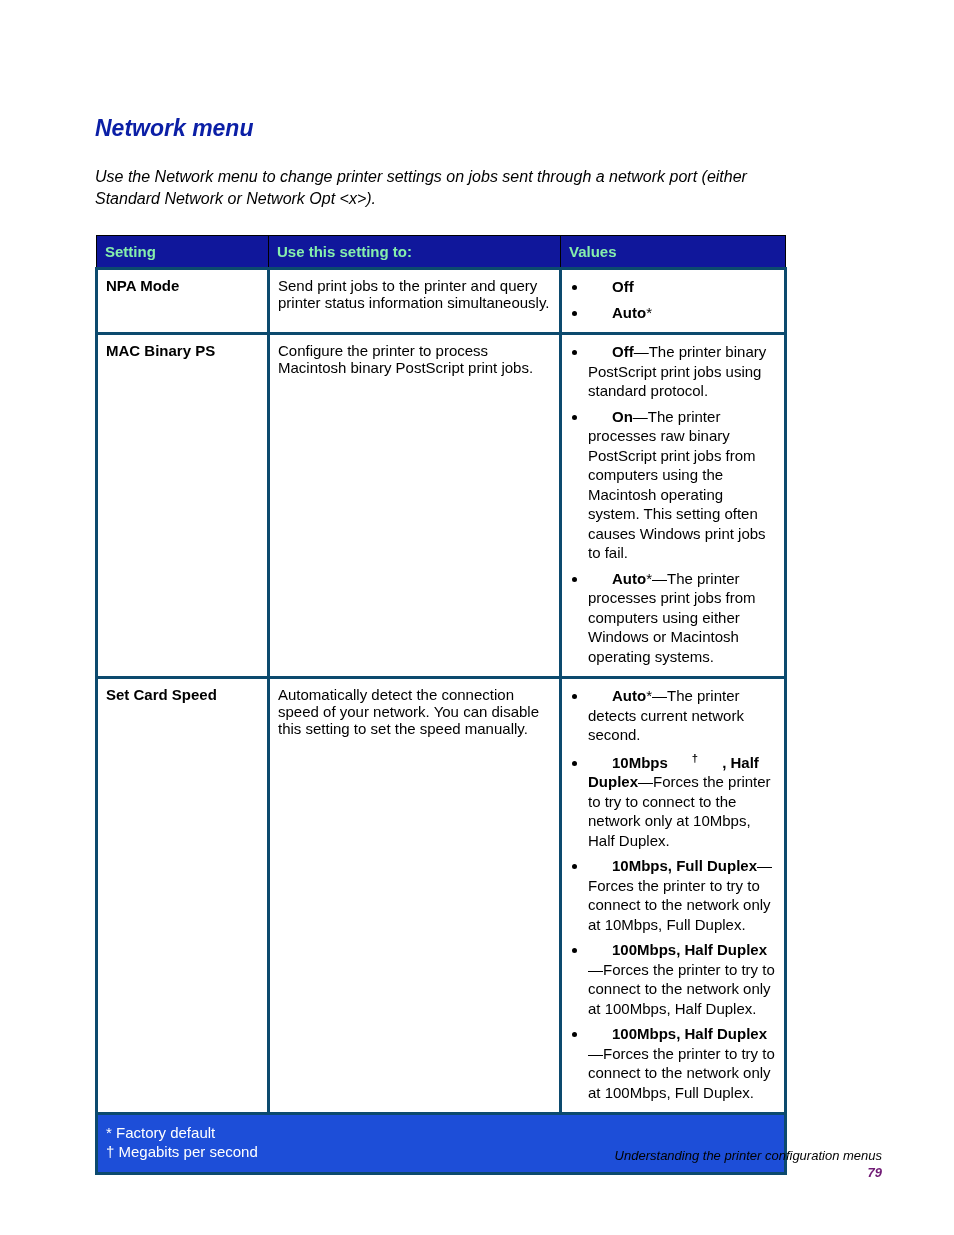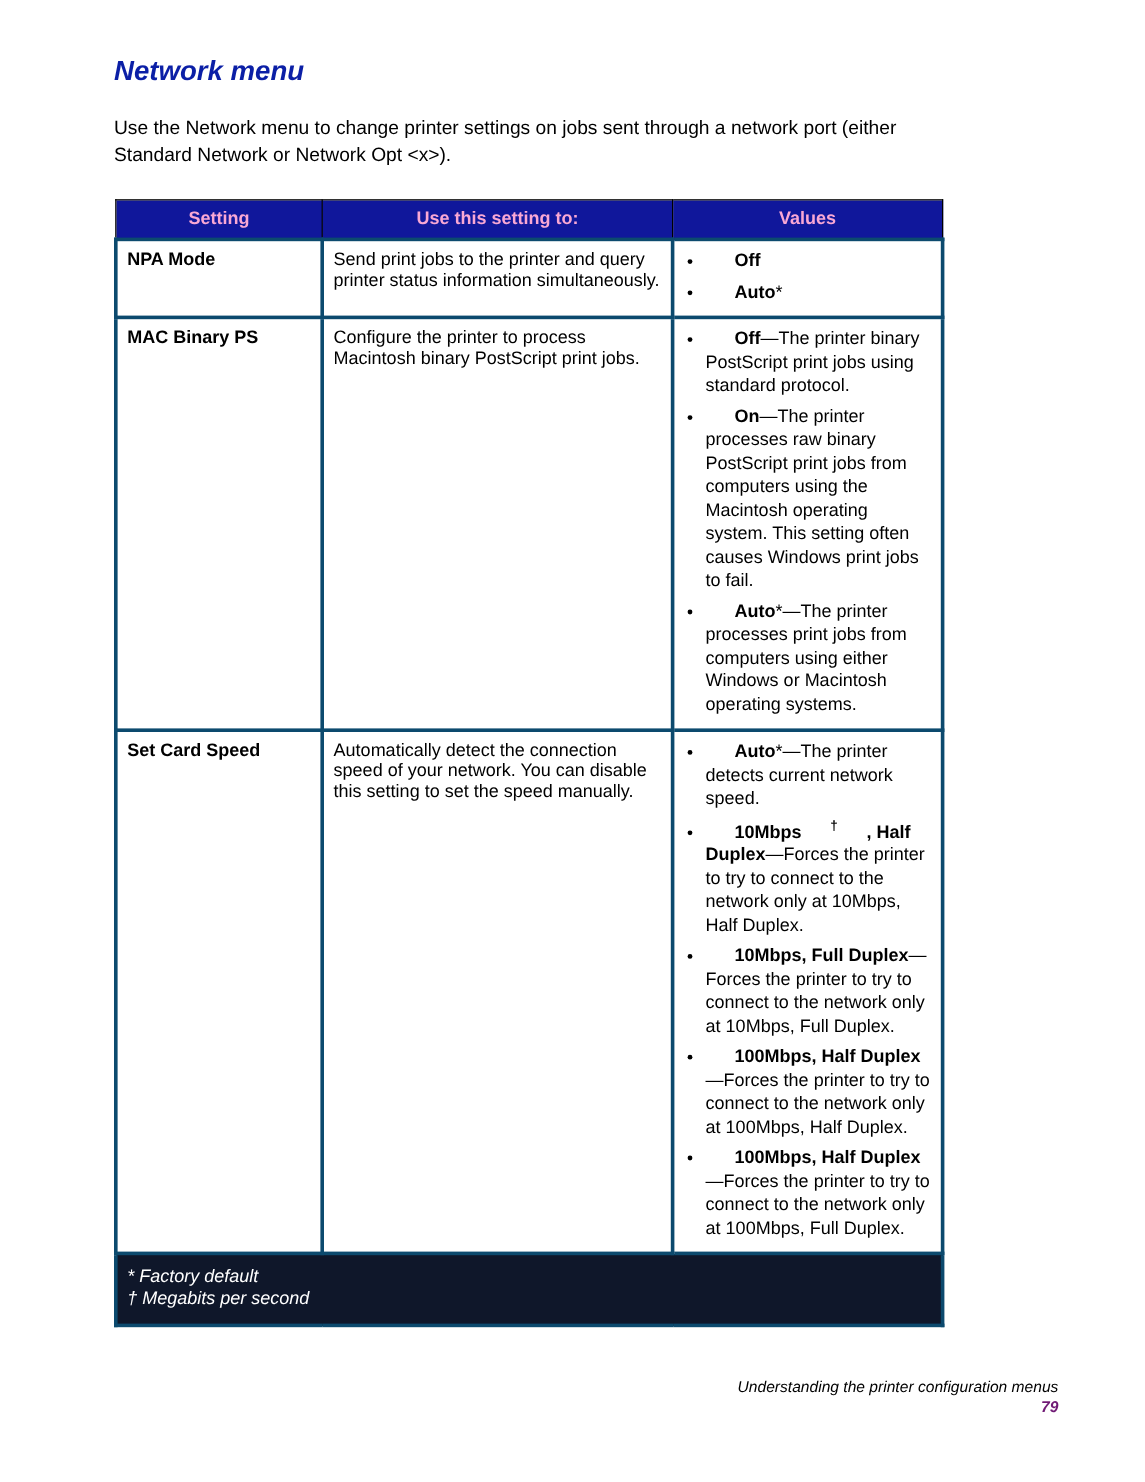--- a/index.html
+++ b/index.html
@@ -7,43 +7,44 @@
     padding: 0;
     background: #fff;
     font-family: Arial, Helvetica, sans-serif;
     color: #000;
   }
   .page {
     width: 882px;
     height: 1235px;
     position: relative;
     box-sizing: border-box;
-    padding: 46px 95px 0 95px;
+    padding: 115px 95px 0 95px;
   }
   .heading {
     color: #0b1fa6;
     font-style: italic;
     font-weight: bold;
     font-size: 23px;
     margin-bottom: 24px;
   }
   .intro {
     font-size: 16px;
     line-height: 1.35;
     margin-bottom: 26px;
+    font-style: italic;
   }
   table.settings {
     border-collapse: collapse;
     width: 100%;
     font-size: 15px;
   }
   table.settings th {
     background: #10179b;
-    color: #f9a8d4;
-    text-align: center;
+    color: #86efac;
+    text-align: left;
     font-weight: bold;
     padding: 7px 8px;
     border: 1px solid #000;
     vertical-align: top;
   }
   table.settings td {
     border: 3px solid #0c4a6e;
     padding: 7px 8px 10px 8px;
     vertical-align: top;
   }
@@ -56,25 +57,24 @@
     list-style: disc;
   }
   ul.vals li {
     margin-bottom: 6px;
     line-height: 1.3;
   }
   ul.vals li:last-child { margin-bottom: 0; }
   .b { font-weight: bold; margin-left: 24px; }
   .sup { vertical-align: super; font-size: 0.75em; }
   .footnotes-cell {
-    background: #0f172a;
+    background: #1d4ed8;
     color: #fff;
     font-size: 15px;
     padding: 6px 10px 8px 6px;
-    font-style: italic;
   }
   .footnote-line { margin: 2px 0; }
   .page-footer {
     position: absolute;
     bottom: 55px;
     left: 0;
     width: 100%;
     text-align: right;
     font-style: italic;
     font-size: 13px;
@@ -128,21 +128,21 @@
             <li><span class="b">Auto</span><span>*</span><span>—The printer processes print jobs from computers using either Windows or Macintosh operating systems.</span></li>
           </ul>
         </td>
       </tr>
 
       <tr>
         <td class="setting-name">Set Card Speed</td>
         <td>Automatically detect the connection speed of your network. You can disable this setting to set the speed manually.</td>
         <td>
           <ul class="vals">
-            <li><span class="b">Auto</span><span>*</span><span>—The printer detects current network speed.</span></li>
+            <li><span class="b">Auto</span><span>*</span><span>—The printer detects current network second.</span></li>
             <li><span class="b">10Mbps</span><span class="b sup">†</span><span class="b">, Half Duplex</span><span>—Forces the printer to try to connect to the network only at 10Mbps, Half Duplex.</span></li>
             <li><span class="b">10Mbps, Full Duplex</span><span>—Forces the printer to try to connect to the network only at 10Mbps, Full Duplex.</span></li>
             <li><span class="b">100Mbps, Half Duplex</span><span>—Forces the printer to try to connect to the network only at 100Mbps, Half Duplex.</span></li>
             <li><span class="b">100Mbps, Half Duplex</span><span>—Forces the printer to try to connect to the network only at 100Mbps, Full Duplex.</span></li>
           </ul>
         </td>
       </tr>
 
       <tr>
         <td colspan="3" class="footnotes-cell">

